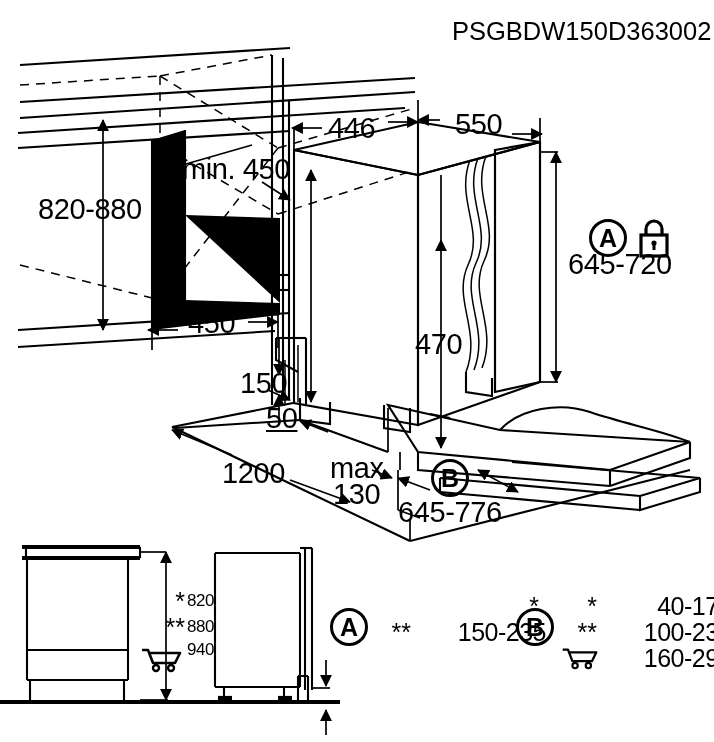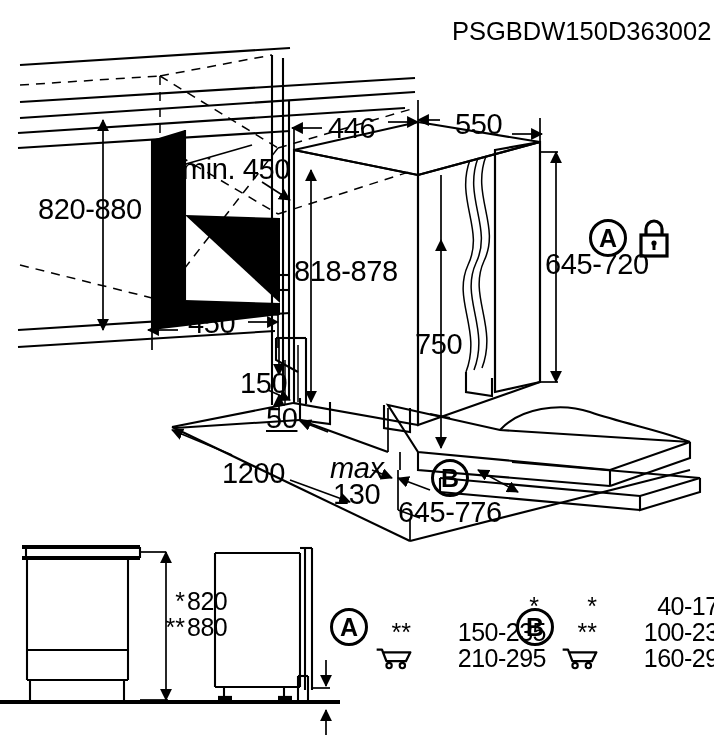--- a/index.html
+++ b/index.html
@@ -116,21 +116,21 @@
     align-items: flex-start;
   }
   .stack-row { display: flex; align-items: center; }
   .stack-pre {
     font-size: 25px;
     width: 52px;
     text-align: right;
     padding-right: 2px;
     box-sizing: border-box;
   }
-  .stack-val { font-size: 25px; letter-spacing: -0.5px; }
+  .stack-val { font-size: 17px; letter-spacing: -0.5px; }
 </style>
 </head>
 <body>
 
 <div id="sheet">
 
   <svg id="drawing" viewBox="0 0 714 742">
     <defs>
       <marker id="ah" viewBox="0 0 12 12" refX="11" refY="6" markerWidth="7" markerHeight="7" orient="auto-start-reverse">
         <path d="M0,0 L12,6 L0,12 Z" class="arrowhd"></path>
@@ -328,33 +328,32 @@
   <div class="txt" style="left:38px; top:168px;margin-top:27px;">820-880</div>
 
   <div class="txt" style="left:182px; top:155px;">min. 450</div>
 
   <div class="txt" style="left:188px; top:309px;">450</div>
 
   <div class="txt" style="left:328px; top:114px;">446</div>
 
   <div class="txt" style="left:455px; top:110px;">550</div>
 
-  <div class="txt" style="left:294px; top:257px;">818-878</div>
-
-  <div class="txt" style="left:415px; top:330px;">750</div>
-
-  <div class="txt" style="left:545px; top:250px;">645-720</div>
+
+  <div class="txt" style="left:415px; top:330px;">470</div>
+
+  <div class="txt" style="left:568px; top:250px;">645-720</div>
 
   <div class="txt" style="left:240px; top:349px;margin-top:20px;">150</div>
 
   <div class="txt" style="left:266px; top:404px;text-decoration:underline;">50</div>
 
   <div class="txt" style="left:222px; top:459px;">1200</div>
 
-  <div class="txt" style="left:330px; top:454px;font-style:italic;">max.</div>
+  <div class="txt" style="left:330px; top:454px;">max.</div>
   <div class="txt" style="left:333px; top:480px;">130</div>
 
   <div class="txt" style="left:398px; top:498px;">645-776</div>
 
   <div class="circmark" style="left:589px; top:219px;">A</div>
 
   <svg class="sidecart" style="left:637px; top:218px;" width="34" height="40" viewBox="0 0 34 40">
     <path d="M9,17 L9,11 A8,8 0 0 1 25,11 L25,17" fill="none" stroke="#000" stroke-width="3.2"></path>
     <rect x="4" y="17" width="26" height="21" fill="none" stroke="#000" stroke-width="3.2"></rect>
     <circle cx="17" cy="25" r="2.6" fill="#000"></circle>
@@ -369,40 +368,40 @@
 
   <div class="stack-dims" style="left:135px; top:588px;">
     <div class="stack-row">
       <span class="stack-pre">*</span>
       <span class="stack-val">820</span>
     </div>
     <div class="stack-row">
       <span class="stack-pre">**</span>
       <span class="stack-val">880</span>
     </div>
+    <div class="stack-row">
+      <span class="stack-pre" style="position:relative;">
+        <svg width="44" height="26" viewBox="0 0 44 26" style="position:absolute; left:4px; top:-2px;">
+          <path d="M3,3 L9,3 L14,16 L36,16 L41,6 L11,6" fill="none" stroke="#000" stroke-width="2.6" stroke-linejoin="round"></path>
+          <circle cx="17" cy="21" r="3" fill="none" stroke="#000" stroke-width="2.4"></circle>
+          <circle cx="32" cy="21" r="3" fill="none" stroke="#000" stroke-width="2.4"></circle>
+        </svg>
+      </span>
+      <span class="stack-val">940</span>
+    </div>
   </div>
 
   <div class="legend-block" style="left:374px; top:594px;">
     <div class="legend-rows">
       <div class="legend-row">
         <span class="legend-star">*</span>
       </div>
       <div class="legend-row">
         <span class="legend-star">**</span>
         <span class="legend-val">150-235</span>
-      </div>
-      <div class="legend-row">
-        <span class="cart-wrap">
-          <svg width="42" height="25" viewBox="0 0 44 26">
-            <path d="M3,3 L9,3 L14,16 L36,16 L41,6 L11,6" fill="none" stroke="#000" stroke-width="2.6" stroke-linejoin="round"></path>
-            <circle cx="17" cy="21" r="3" fill="none" stroke="#000" stroke-width="2.4"></circle>
-            <circle cx="32" cy="21" r="3" fill="none" stroke="#000" stroke-width="2.4"></circle>
-          </svg>
-        </span>
-        <span class="legend-val">210-295</span>
       </div>
     </div>
   </div>
 
   <div class="legend-block" style="left:560px; top:594px;">
     <div class="legend-rows">
       <div class="legend-row">
         <span class="legend-star">*</span>
         <span class="legend-val">40-175</span>
       </div>

